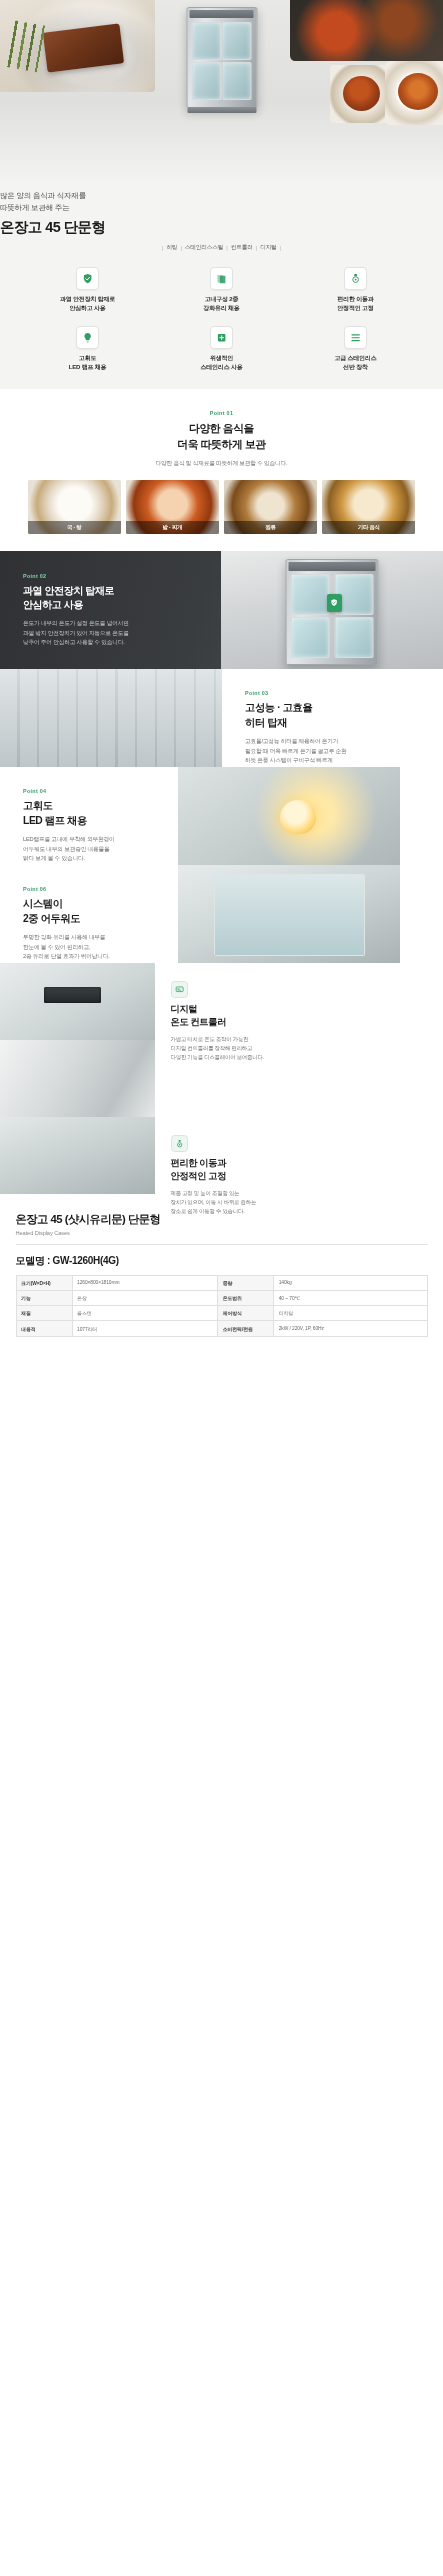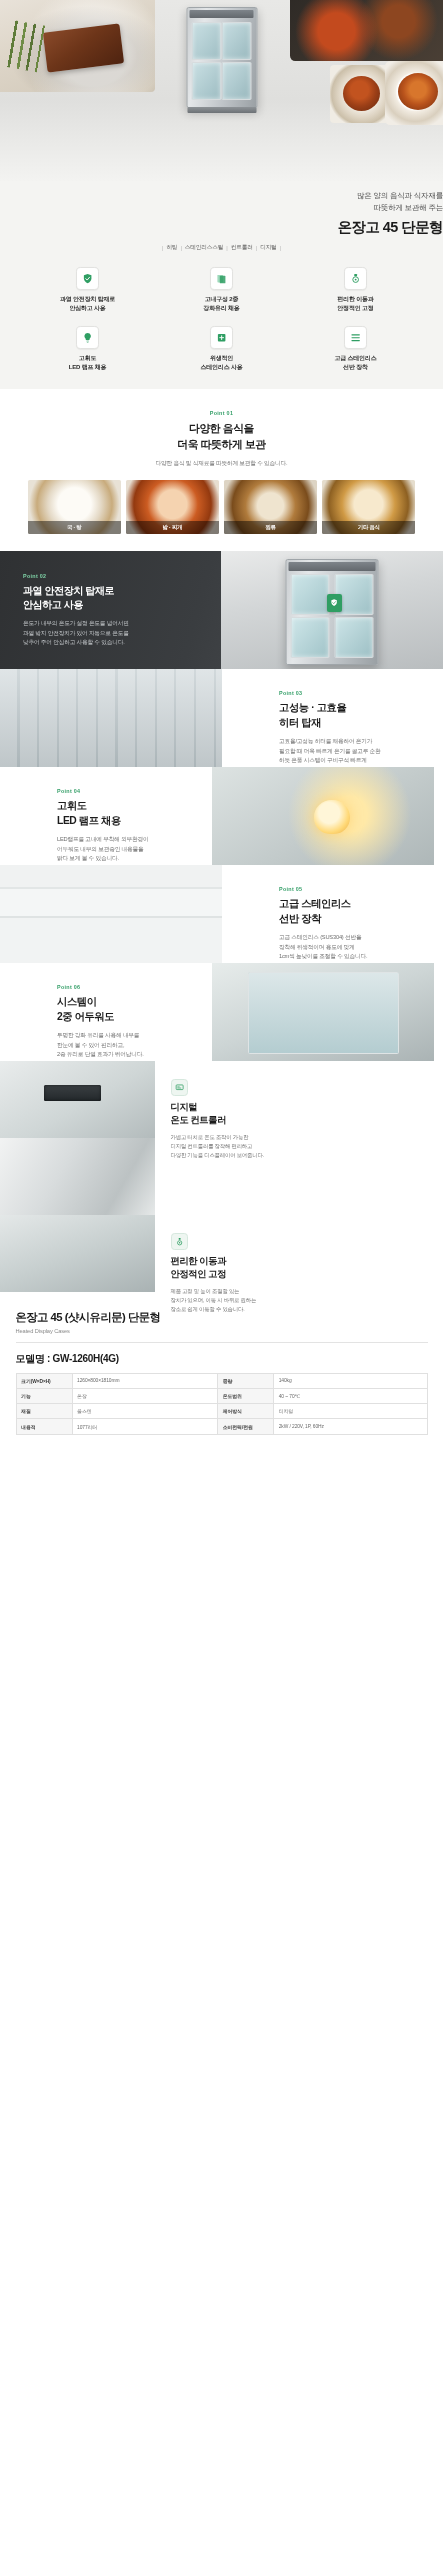--- a/index.html
+++ b/index.html
@@ -112,21 +112,21 @@
   .unit-base {
     position: absolute; left: 1px; right: 1px; bottom: -5.2px; height: 6.2px;
     background: linear-gradient(180deg, #8d9296, #6d7276);
     border-radius: 1px;
   }
 
   
   .title-block {
     background: #f4f4f2;
     padding: 9.3px 0 3.1px;
-    text-align: right;
+    text-align: left;
   }
   .title-sub { font-size: 7.5px; color: #4c4c4c; line-height: 1.55; letter-spacing: -0.2px; }
   .title-main {
     font-size: 14.4px; font-weight: bold; color: #1b1b1b;
     margin-top: 4.1px; letter-spacing: -0.5px;
   }
   .tagline {
     margin: 7.2px auto 0;
     font-size: 5.7px; color: #5b5b5b; letter-spacing: -0.2px;
     display: flex; justify-content: center; gap: 3.1px; align-items: center;
@@ -203,21 +203,21 @@
     position: absolute; right: 101px; top: 43px; width: 15.5px; height: 17.5px;
     background: #2f9e63; border-radius: 2.1px;
     display: flex; align-items: center; justify-content: center;
     box-shadow: 0 1px 3.1px rgba(0,0,0,.3);
   }
 
   
   .alt-row { display: flex; height: 98px; background: #fff; }
   .alt-row .img { width: 222px; }
   .alt-row .txt {
-    width: 178px; padding: 20.6px 23px 0 18.5px; margin-left: 34px;
+    width: 178px; padding: 20.6px 23px 0 18.5px;
   }
   .alt-row .txt.right { text-align: left; padding-left: 23px; }
   .alt-row .sec-h { text-align: left; font-size: 10.3px; }
   .alt-row .point-tag { text-align: left; }
   .alt-row .sec-p { text-align: left; }
   .img-heater {
     background:
       linear-gradient(180deg, rgba(255,255,255,.35), rgba(0,0,0,.08)),
       repeating-linear-gradient(90deg, #cfd7da 0 17.5px, #b9c4c8 17.5px 19.6px),
       #c3ced2;
@@ -459,31 +459,20 @@
       <div class="point-tag">Point 04</div>
       <div class="sec-h">고휘도</div>
       <div class="sec-h">LED 램프 채용</div>
       <div class="sec-p">LED램프를 고내에 부착해 외부환경이</div>
       <div class="sec-p" style="margin-top:0">어두워도 내부의 보관중인 내용물을</div>
       <div class="sec-p" style="margin-top:0">밝다 보게 볼 수 있습니다.</div>
     </div>
     <div class="img img-lamp"></div>
   </div>
 
-  <div class="alt-row">
-    <div class="img img-shelf"></div>
-    <div class="txt right">
-      <div class="point-tag">Point 05</div>
-      <div class="sec-h">고급 스테인리스</div>
-      <div class="sec-h">선반 장착</div>
-      <div class="sec-p">고급 스테인리스 (SUS304) 선반을</div>
-      <div class="sec-p" style="margin-top:0">장착해 위생적이며 용도에 맞게</div>
-      <div class="sec-p" style="margin-top:0">1cm씩 높낮이를 조절할 수 있습니다.</div>
-    </div>
-  </div>
 
   <div class="alt-row">
     <div class="txt" style="padding-left:23px">
       <div class="point-tag">Point 06</div>
       <div class="sec-h">시스템이</div>
       <div class="sec-h">2중 어두워도</div>
       <div class="sec-p">투명한 강화 유리를 사용해 내부를</div>
       <div class="sec-p" style="margin-top:0">한눈에 볼 수 있어 편리하고,</div>
       <div class="sec-p" style="margin-top:0">2중 유리로 단열 효과가 뛰어납니다.</div>
     </div>

